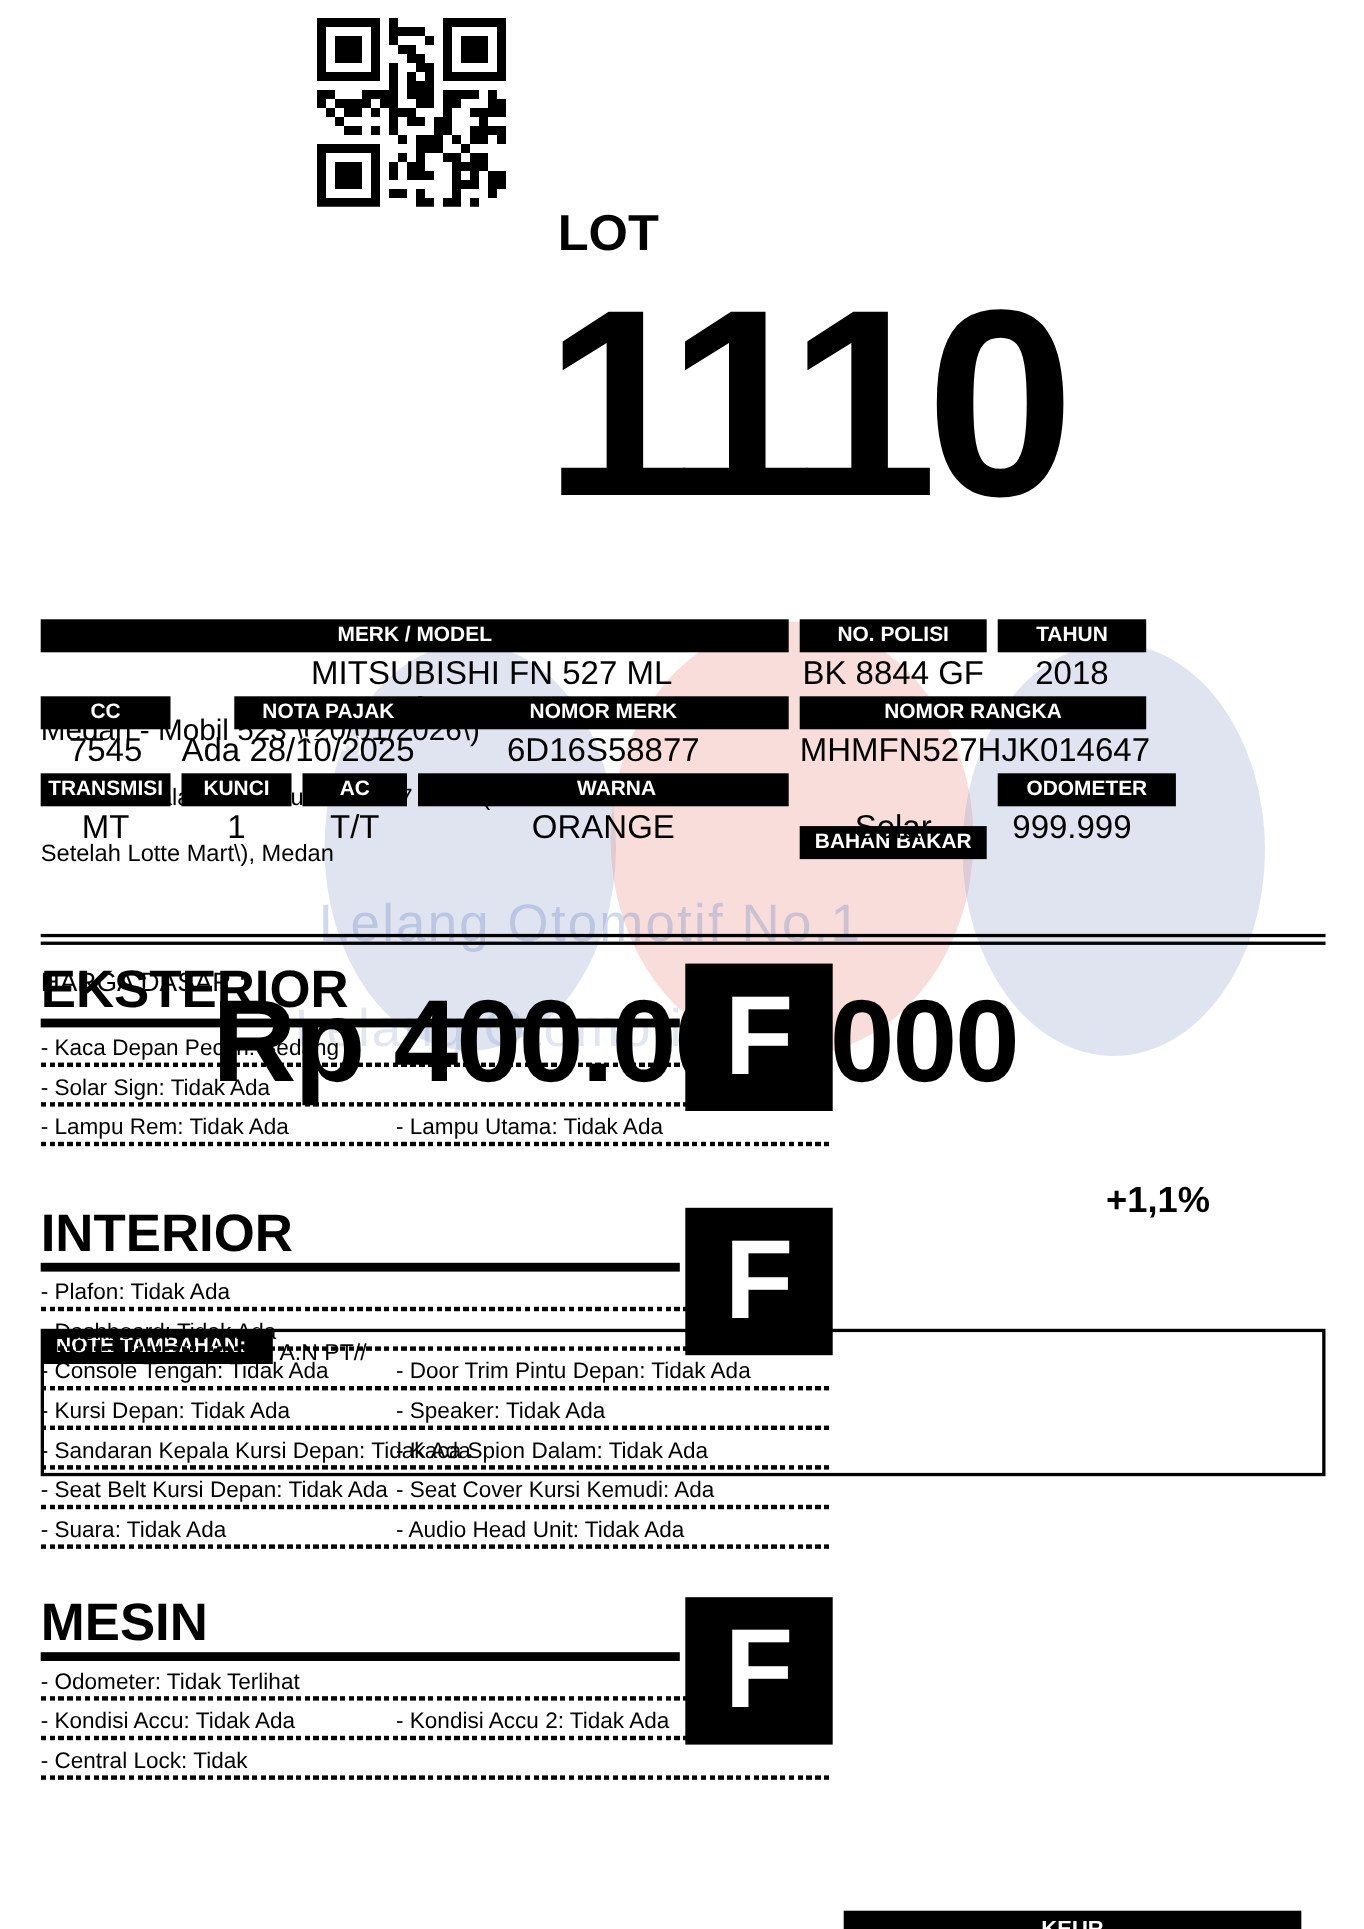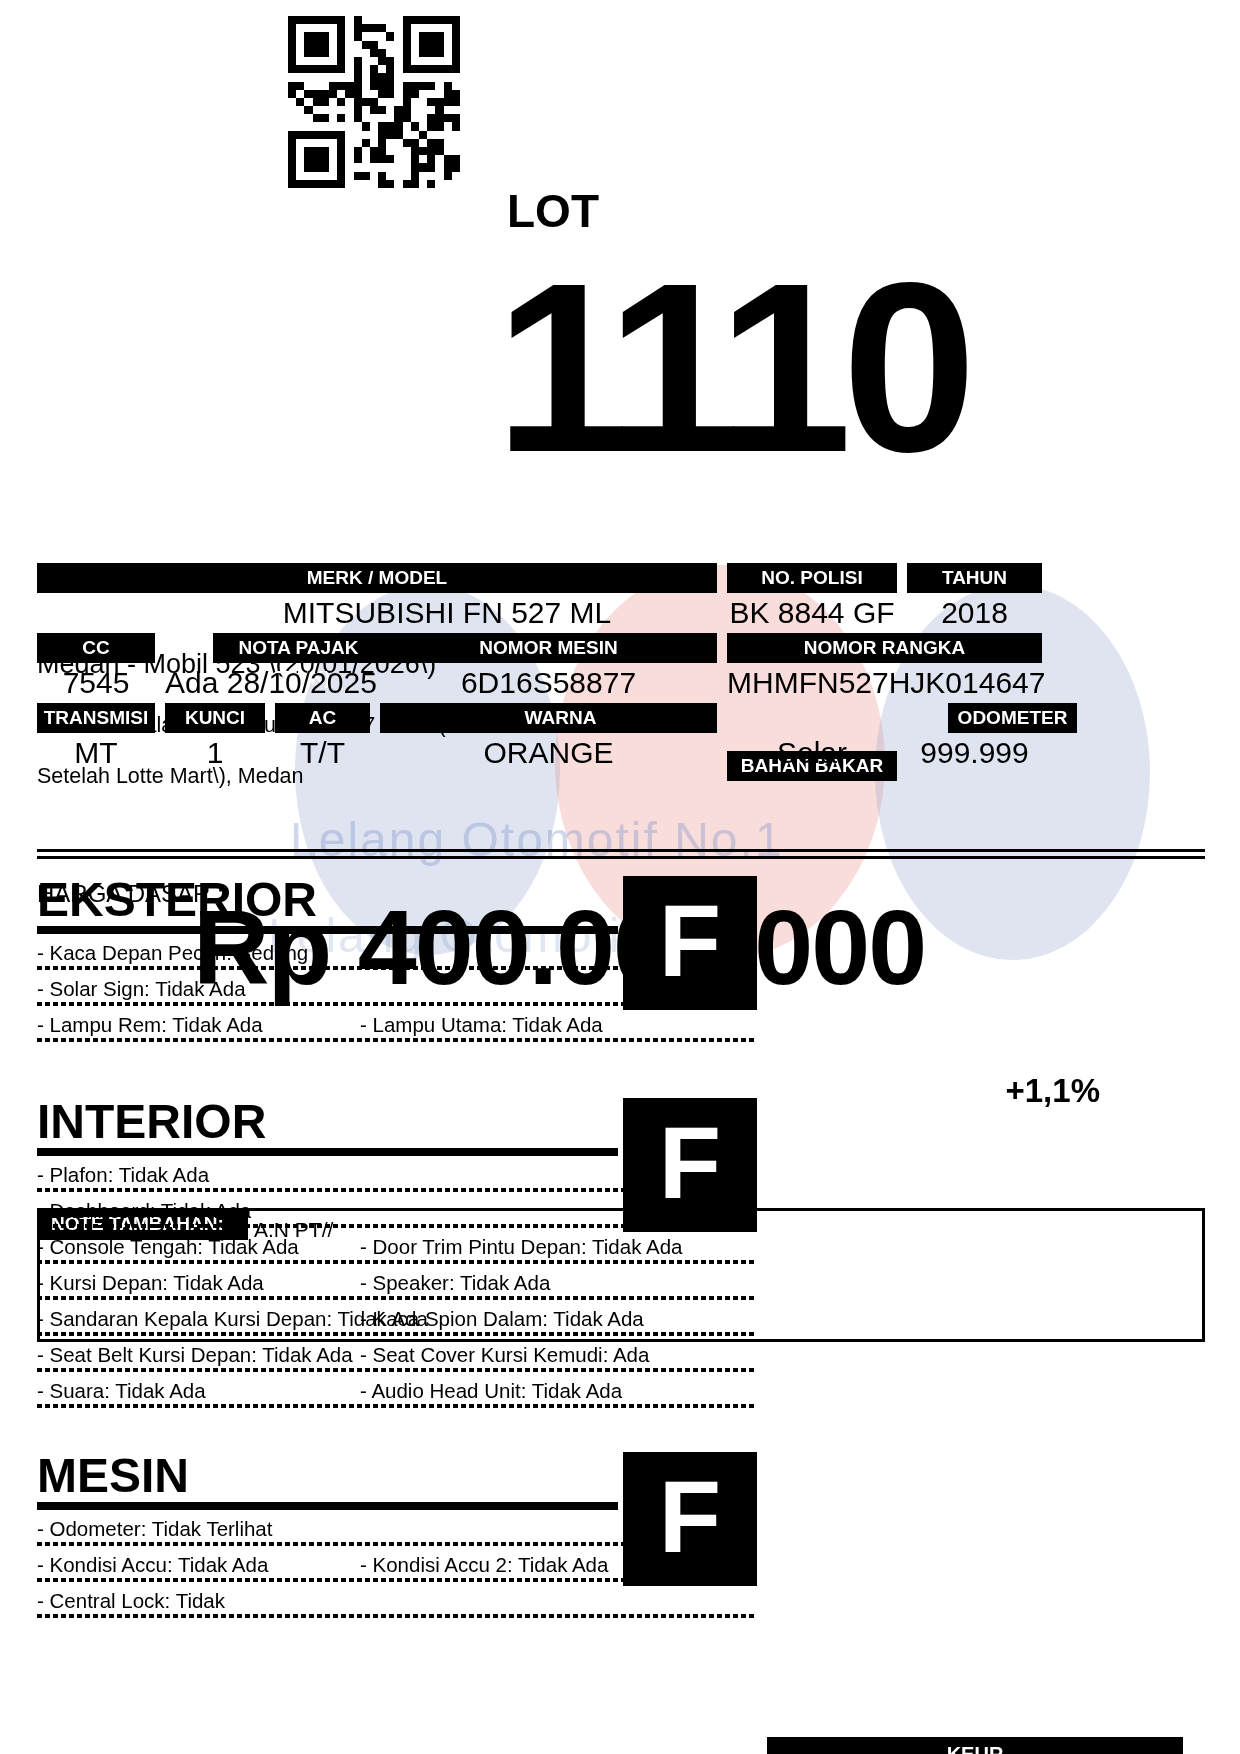--- a/index.html
+++ b/index.html
@@ -303,33 +303,33 @@
 
   <div class="hcell z" style="left:37px;top:563px;width:680px;">MERK / MODEL</div>
   <div class="hcell z" style="left:727px;top:563px;width:170px;">NO. POLISI</div>
   <div class="hcell z" style="left:907px;top:563px;width:135px;">TAHUN</div>
   <div class="vcell z" style="left:37px;top:596px;width:680px;padding-left:140px;">MITSUBISHI FN 527 ML</div>
   <div class="vcell z" style="left:727px;top:596px;width:170px;">BK 8844 GF</div>
   <div class="vcell z" style="left:907px;top:596px;width:135px;">2018</div>
 
   <div class="hcell z" style="left:37px;top:633px;width:118px;">CC</div>
   <div class="hcell z" style="left:165px;top:633px;width:171px;margin-left:48px;">NOTA PAJAK (STNK)</div>
-  <div class="hcell z" style="left:380px;top:633px;width:337px;">NOMOR MESIN</div>
+  <div class="hcell z" style="left:380px;top:633px;width:337px;">NOMOR MERK</div>
   <div class="hcell z" style="left:727px;top:633px;width:315px;">NOMOR RANGKA</div>
   <div class="vcell z" style="left:37px;top:666px;width:118px;">7545</div>
   <div class="vcell z" style="left:165px;top:666px;width:205px;">Ada 28/10/2025</div>
   <div class="vcell z" style="left:380px;top:666px;width:337px;">6D16S58877</div>
   <div class="vcell z" style="left:727px;top:666px;width:315px;">MHMFN527HJK014647</div>
 
   <div class="hcell z" style="left:37px;top:703px;width:118px;">TRANSMISI</div>
   <div class="hcell z" style="left:165px;top:703px;width:100px;">KUNCI</div>
   <div class="hcell z" style="left:275px;top:703px;width:95px;">AC</div>
   <div class="hcell z" style="left:380px;top:703px;width:337px;padding-left:24px;">WARNA</div>
   <div class="hcell z" style="left:727px;top:703px;width:170px;margin-top:48px;">BAHAN BAKAR</div>
-  <div class="hcell z" style="left:948px;top:703px;width:129px;">ODOMETER</div>
+  <div class="hcell z" style="left:907px;top:703px;width:162px;">ODOMETER</div>
   <div class="vcell z" style="left:37px;top:736px;width:118px;">MT</div>
   <div class="vcell z" style="left:165px;top:736px;width:100px;">1</div>
   <div class="vcell z" style="left:275px;top:736px;width:95px;">T/T</div>
   <div class="vcell z" style="left:380px;top:736px;width:337px;">ORANGE</div>
   <div class="vcell z" style="left:727px;top:736px;width:170px;">Solar</div>
   <div class="vcell z" style="left:907px;top:736px;width:135px;">999.999</div>
 
   <div class="section z" style="top:876px;">
     <div class="sec-title">EKSTERIOR</div>
     <div class="sec-underline"></div>

